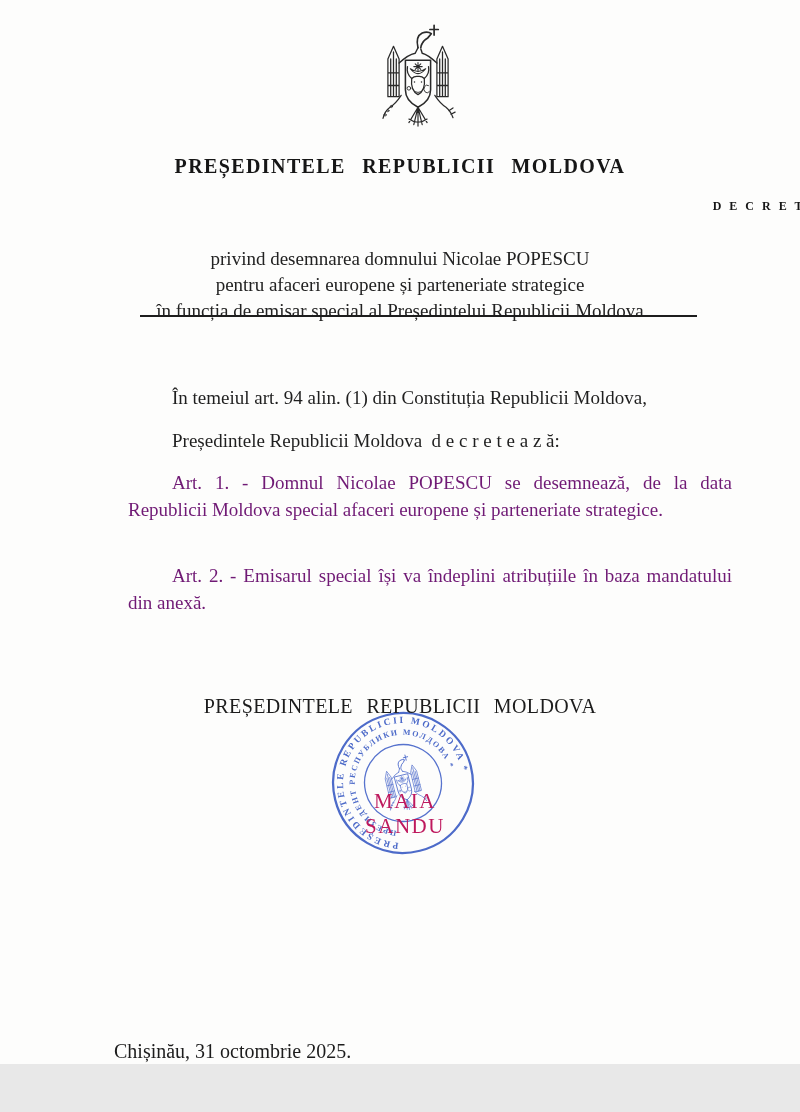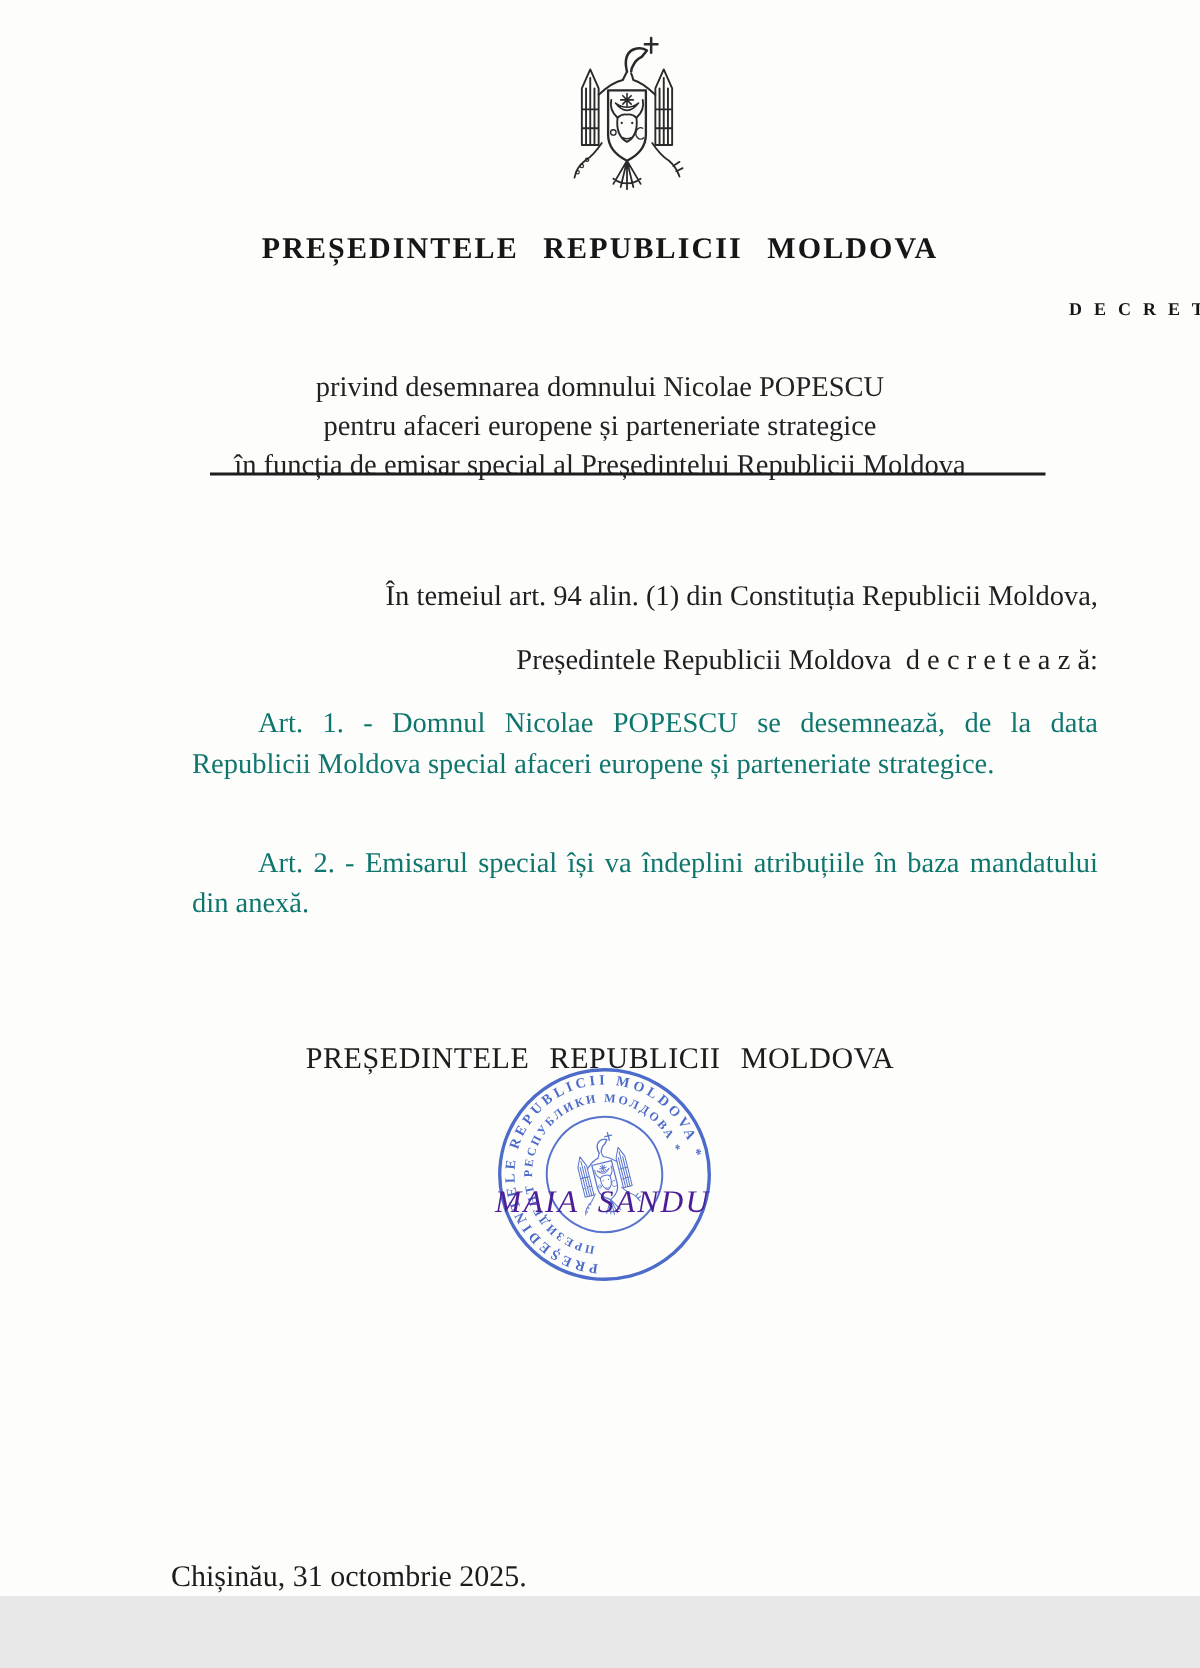--- a/index.html
+++ b/index.html
@@ -29,25 +29,25 @@
     position:absolute;left:0;top:246px;width:100%;
     text-align:center;font-size:19px;line-height:26px;color:#222;
   }
   .rule{
     position:absolute;left:140px;top:315px;width:557px;height:2px;
     background:#1d1d1d;
   }
   .bodytext{
     position:absolute;left:128px;width:604px;
     font-size:19px;line-height:27px;color:#1f1f1f;
-    margin:0;white-space:pre-wrap;text-align:right;
+    margin:0;white-space:pre-wrap;
   }
   .preamble{top:384px;}
   .clause{top:427px;}
-  .article{position:absolute;left:128px;width:604px;font-size:19px;line-height:27px;color:#0f766e;}
+  .article{position:absolute;left:128px;width:604px;font-size:19px;line-height:27px;color:#701a75;}
   .art1{top:469px;}
   .art2{top:562px;}
   .jline{text-align:justify;text-align-last:justify;}
   .indent{text-indent:44px;}
   .plain{text-align:left;}
   .sig-title{
     position:absolute;left:0;top:695px;width:100%;
     text-align:center;font-size:20px;word-spacing:8px;letter-spacing:0.4px;
     color:#1c1c1c;z-index:3;
   }
@@ -57,22 +57,22 @@
     z-index:1;opacity:0.92;
   }
   .stamp svg{width:100%;height:100%;display:block;}
   .stamp-text{
     font-family:"Liberation Serif","DejaVu Serif",serif;
     font-weight:bold;
     fill:#3f5fc5;
   }
   .sig-name{
     position:absolute;left:330px;top:789px;width:150px;
-    text-align:left;font-size:21px;letter-spacing:1.5px;word-spacing:6px;
-    color:#4c1d95;z-index:4;font-style:italic;
+    text-align:center;font-size:21px;letter-spacing:1.5px;word-spacing:6px;
+    color:#be185d;z-index:4;
   }
   .footer-place{position:absolute;left:114px;top:1040px;font-size:20px;color:#1c1c1c;}
   .footer-number{position:absolute;left:127px;top:1068px;font-size:16px;color:#4d7c0f;}
 </style>
 </head>
 <body>
 
 <div class="page">
 
   <svg class="defs" aria-hidden="true">

